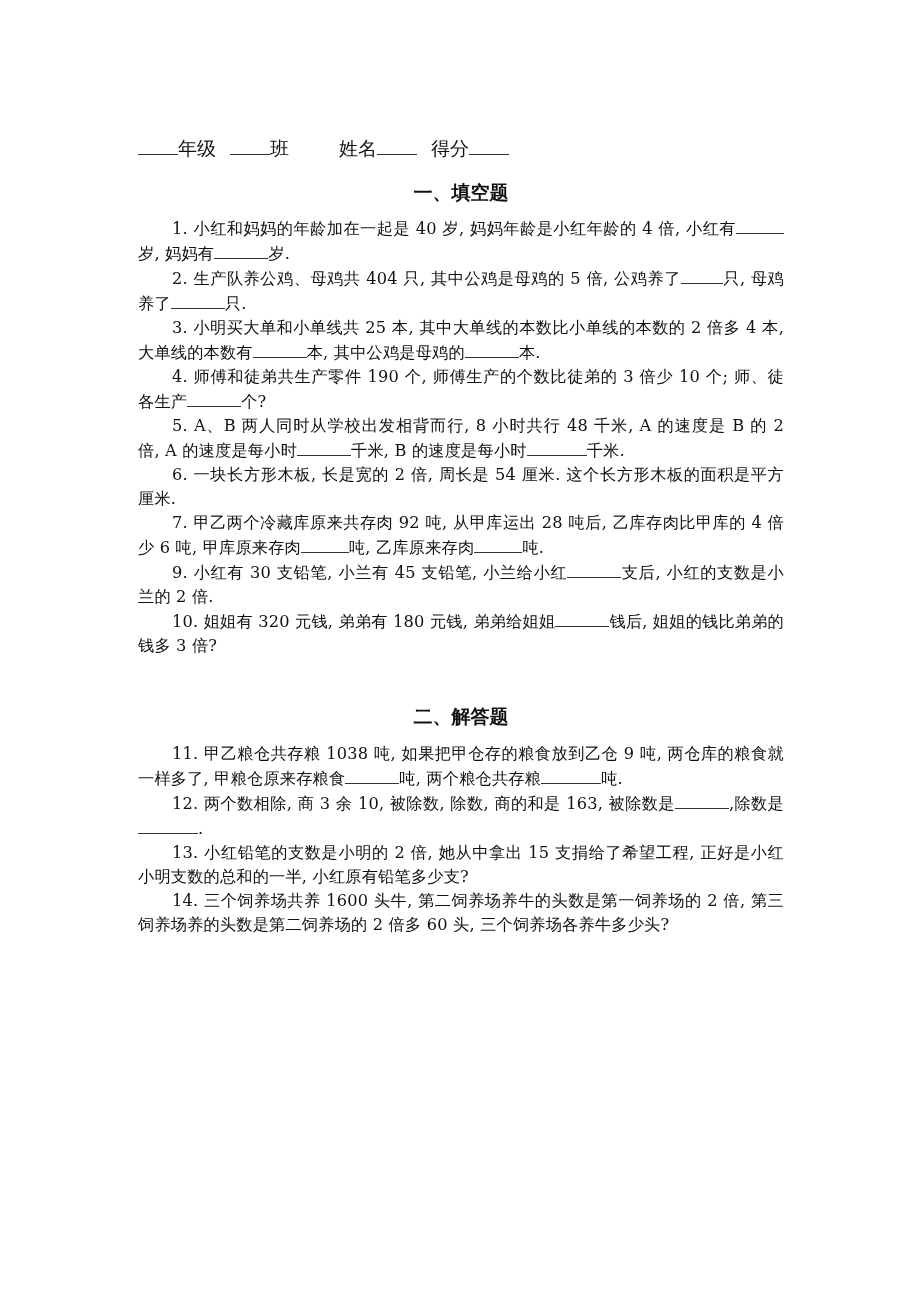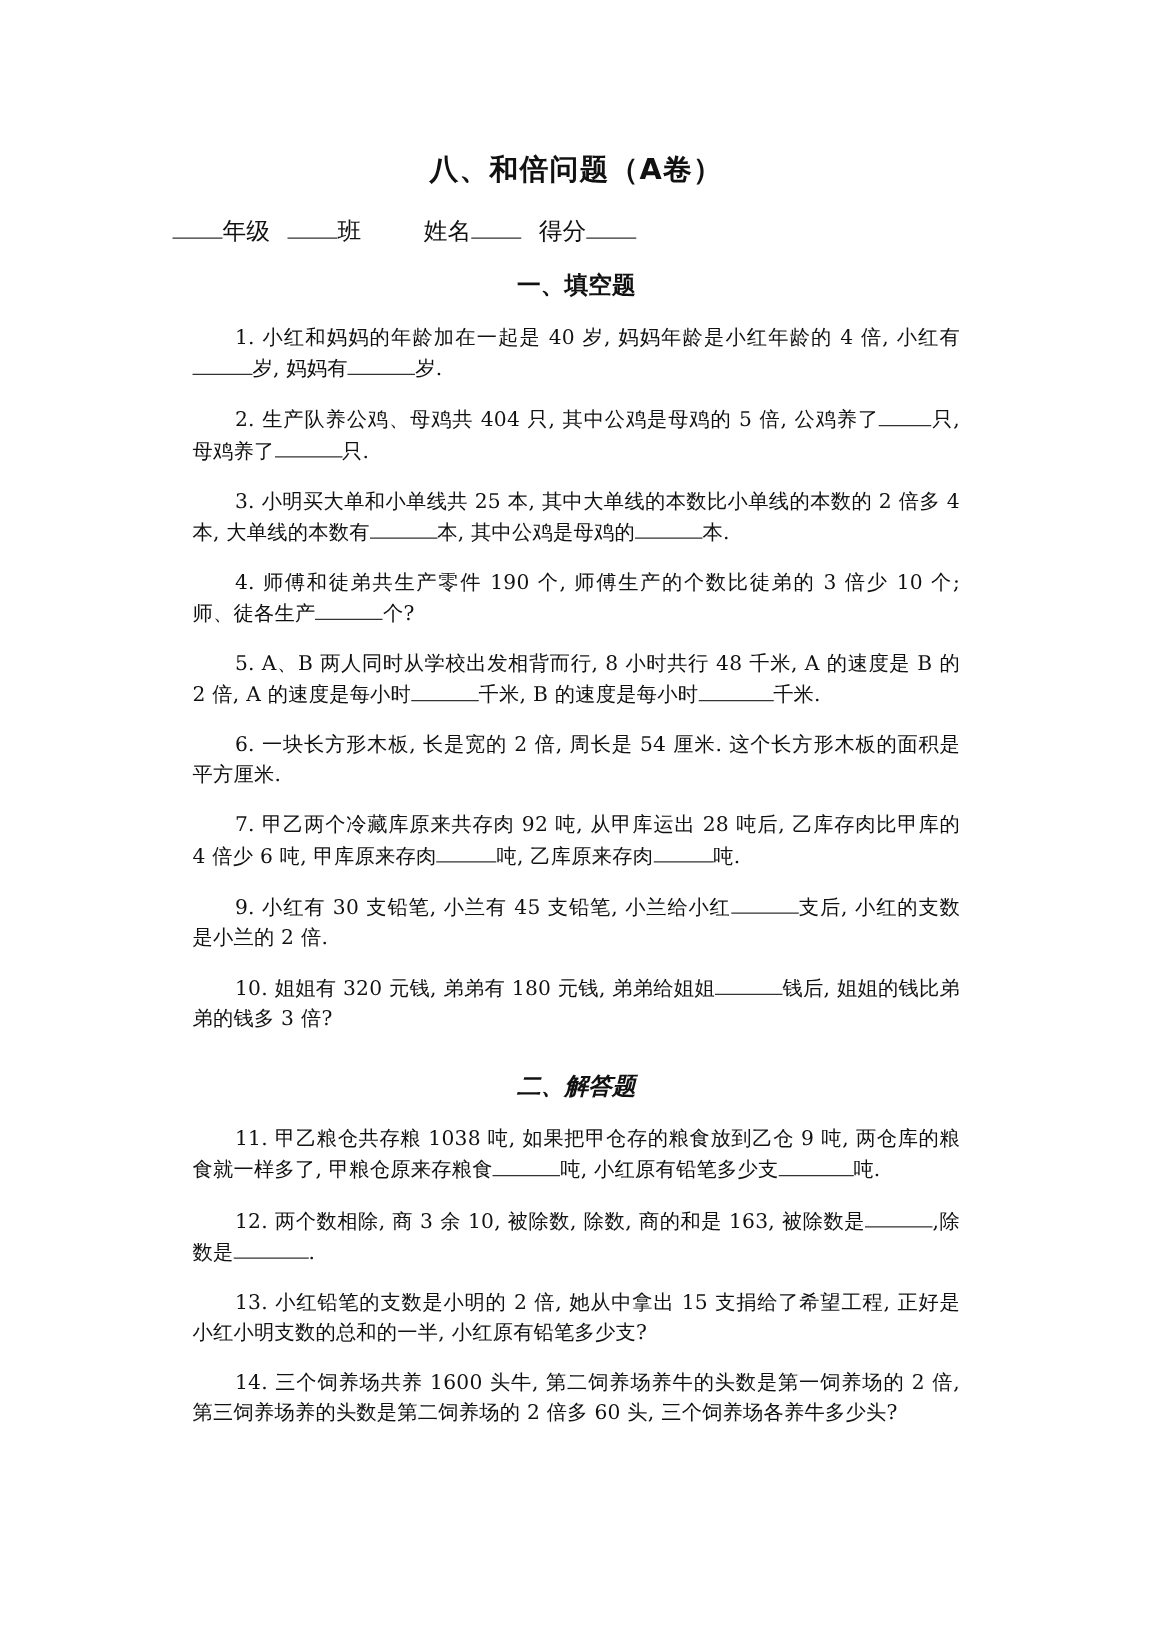--- a/index.html
+++ b/index.html
@@ -8,50 +8,49 @@
     .page { position: absolute; left: 138px; top: 118px; width: 646px; }
     .title { text-align: center; font-size: 23px; font-weight: bold; height: 36px; line-height: 36px;
              font-family: "DejaVu Sans", "Liberation Sans", sans-serif; letter-spacing: 1px; }
     .info { text-align: left; font-size: 19px; margin-top: 14px; height: 30px; line-height: 30px; }
     .info .blank { display: inline-block; width: 40px; border-bottom: 1px solid #333; height: 22px; vertical-align: baseline; }
     .info .gap-sm { display: inline-block; width: 14px; }
     .info .gap-lg { display: inline-block; width: 50px; }
     .section { font-size: 19px; font-weight: bold; font-family: "DejaVu Sans", "Liberation Sans", sans-serif;
                height: 28px; line-height: 28px; text-align: center; }
     .s1 { margin-top: 16px; }
-    .s2 { margin-top: 28px; font-style: italic; }
-    .q { font-size: 16.2px; line-height: 24px; text-indent: 34px; margin: 16px; text-align: justify; letter-spacing: 0.2px; }
+    .s2 { margin-top: 44px; }
+    .q { font-size: 16.2px; line-height: 24px; text-indent: 34px; margin: 0; text-align: justify; letter-spacing: 0.2px; }
     .qlist1 { margin-top: 10px; }
     .qlist2 { margin-top: 12px; }
     .blank { display: inline-block; border-bottom: 1px solid #333; height: 17px; vertical-align: baseline; text-indent: 0; }
     .b5 { width: 42px; } .b6 { width: 48px; } .b7 { width: 54px; } .b8 { width: 60px; }
   </style>
 </head>
 <body>
 
 <div class="page">
-  <div class="title">八、和倍问题（A卷）</div>
 
   <div class="info">
     <span class="blank"></span><span>年级</span><span class="gap-sm"></span><span class="blank"></span><span>班</span><span class="gap-lg"></span><span>姓名</span><span class="blank"></span><span class="gap-sm"></span><span>得分</span><span class="blank"></span>
   </div>
 
   <div class="section s1">一、填空题</div>
   <div class="qlist1">
     <p class="q"><span>1. 小红和妈妈的年龄加在一起是 40 岁, 妈妈年龄是小红年龄的 4 倍, 小红有</span><span class="blank b6"></span><span>岁, 妈妈有</span><span class="blank b7"></span><span>岁.</span></p>
     <p class="q"><span>2. 生产队养公鸡、母鸡共 404 只, 其中公鸡是母鸡的 5 倍, 公鸡养了</span><span class="blank b5"></span><span>只, 母鸡养了</span><span class="blank b7"></span><span>只.</span></p>
     <p class="q"><span>3. 小明买大单和小单线共 25 本, 其中大单线的本数比小单线的本数的 2 倍多 4 本, 大单线的本数有</span><span class="blank b7"></span><span>本, 其中公鸡是母鸡的</span><span class="blank b7"></span><span>本.</span></p>
     <p class="q"><span>4. 师傅和徒弟共生产零件 190 个, 师傅生产的个数比徒弟的 3 倍少 10 个; 师、徒各生产</span><span class="blank b7"></span><span>个?</span></p>
     <p class="q"><span>5. A、B 两人同时从学校出发相背而行, 8 小时共行 48 千米, A 的速度是 B 的 2 倍, A 的速度是每小时</span><span class="blank b7"></span><span>千米, B 的速度是每小时</span><span class="blank b8"></span><span>千米.</span></p>
     <p class="q"><span>6. 一块长方形木板, 长是宽的 2 倍, 周长是 54 厘米. 这个长方形木板的面积是平方厘米.</span></p>
     <p class="q"><span>7. 甲乙两个冷藏库原来共存肉 92 吨, 从甲库运出 28 吨后, 乙库存肉比甲库的 4 倍少 6 吨, 甲库原来存肉</span><span class="blank b6"></span><span>吨, 乙库原来存肉</span><span class="blank b6"></span><span>吨.</span></p>
     <p class="q"><span>9. 小红有 30 支铅笔, 小兰有 45 支铅笔, 小兰给小红</span><span class="blank b7"></span><span>支后, 小红的支数是小兰的 2 倍.</span></p>
     <p class="q"><span>10. 姐姐有 320 元钱, 弟弟有 180 元钱, 弟弟给姐姐</span><span class="blank b7"></span><span>钱后, 姐姐的钱比弟弟的钱多 3 倍?</span></p>
   </div>
 
   <div class="section s2">二、解答题</div>
   <div class="qlist2">
-    <p class="q"><span>11. 甲乙粮仓共存粮 1038 吨, 如果把甲仓存的粮食放到乙仓 9 吨, 两仓库的粮食就一样多了, 甲粮仓原来存粮食</span><span class="blank b7"></span><span>吨, 小红原有铅笔多少支</span><span class="blank b8"></span><span>吨.</span></p>
+    <p class="q"><span>11. 甲乙粮仓共存粮 1038 吨, 如果把甲仓存的粮食放到乙仓 9 吨, 两仓库的粮食就一样多了, 甲粮仓原来存粮食</span><span class="blank b7"></span><span>吨, 两个粮仓共存粮</span><span class="blank b8"></span><span>吨.</span></p>
     <p class="q"><span>12. 两个数相除, 商 3 余 10, 被除数, 除数, 商的和是 163, 被除数是</span><span class="blank b7"></span><span>,除数是</span><span class="blank b8"></span><span>.</span></p>
     <p class="q"><span>13. 小红铅笔的支数是小明的 2 倍, 她从中拿出 15 支捐给了希望工程, 正好是小红小明支数的总和的一半, 小红原有铅笔多少支?</span></p>
     <p class="q"><span>14. 三个饲养场共养 1600 头牛, 第二饲养场养牛的头数是第一饲养场的 2 倍, 第三饲养场养的头数是第二饲养场的 2 倍多 60 头, 三个饲养场各养牛多少头?</span></p>
   </div>
 </div>
 
 </body></html>

